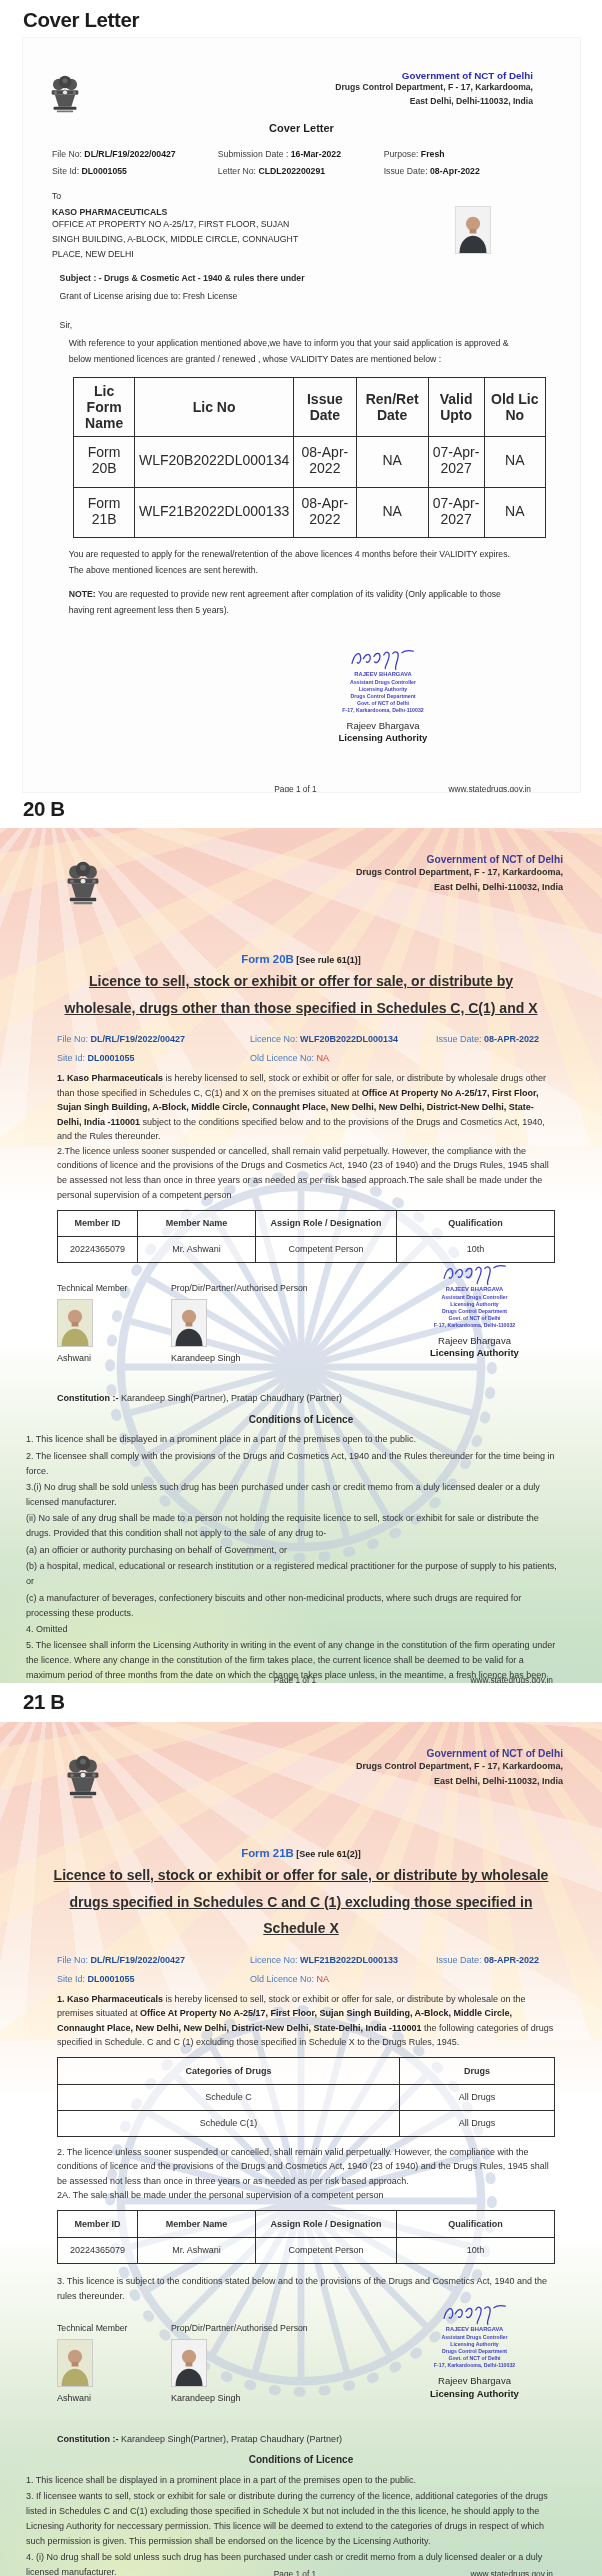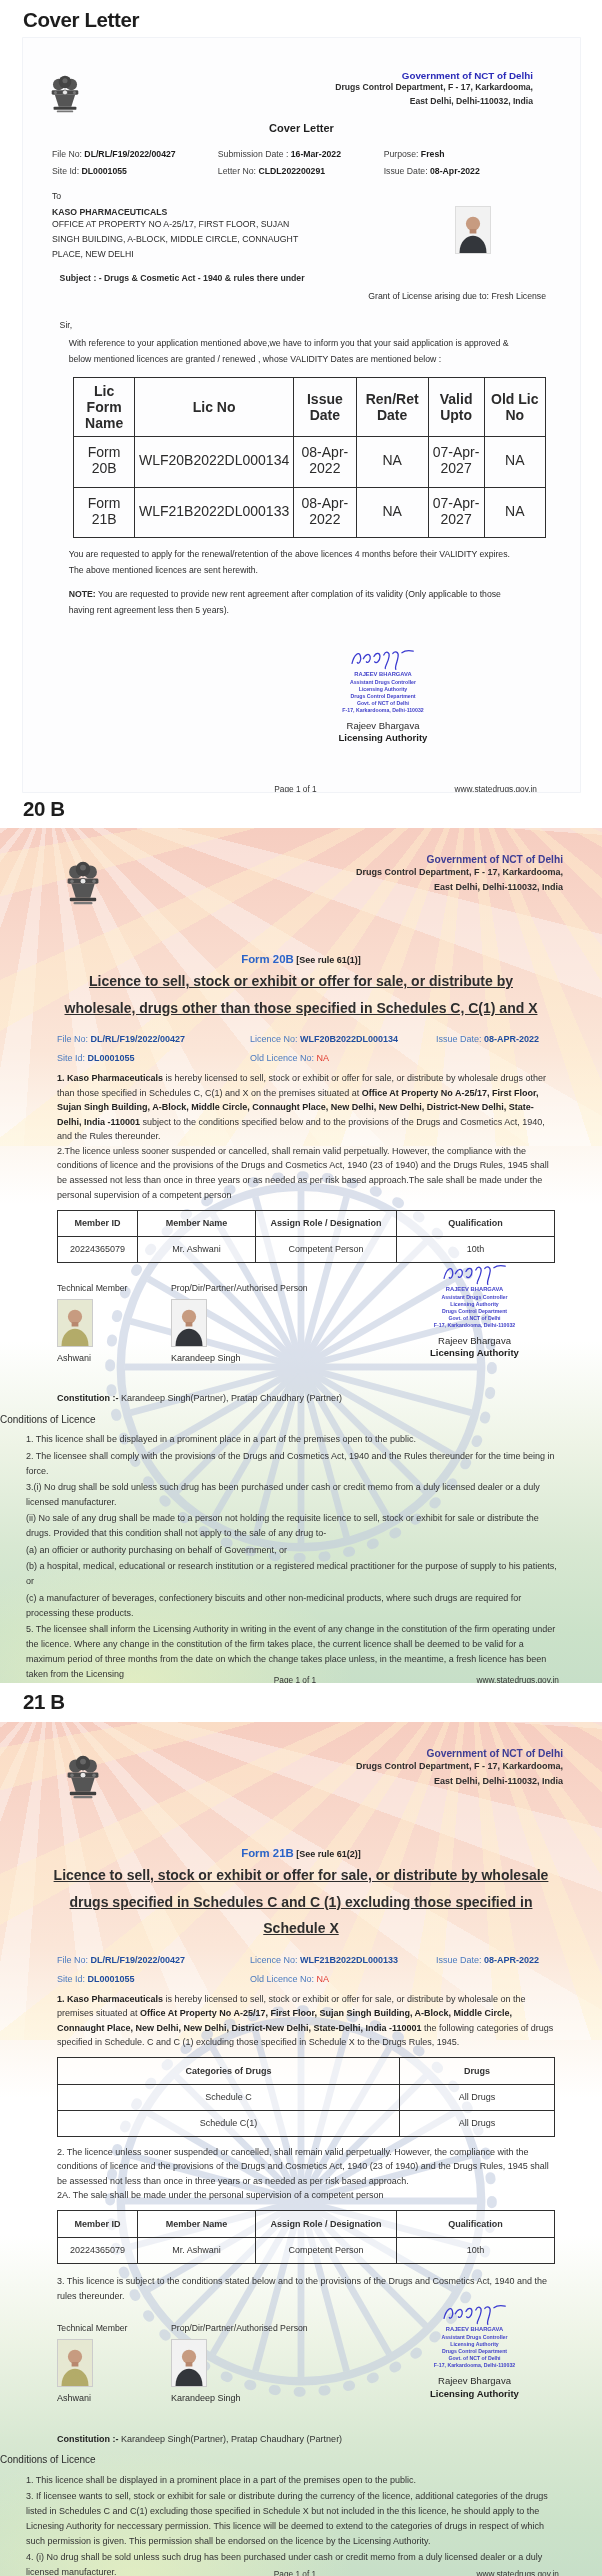--- a/index.html
+++ b/index.html
@@ -35,42 +35,42 @@
   .to-line { margin-top:10.6px; }
   .recipient { font-weight:700; margin-top:6px; }
   .addr { line-height:1.75; }
   .cover-photo {
     position:absolute; right:89px; top:168px; width:36px; height:48px;
     border:0.8px solid #ddd; display:flex; align-items:flex-end; justify-content:center;
   }
   .photo-k { background:#f2f2f2; }
   .photo-a { background:#e6e8d2; }
   .subject-line { font-weight:700; margin:10.6px 0 0 7.6px; }
-  .grant-line { margin:7.6px 0 0 7.6px;text-align:right; }
+  .grant-line { margin:7.6px 0 0 7.6px; }
   .salutation { margin:19.7px 0 0 7.6px; }
   .intro-para { margin:6px 0 0 16.7px; line-height:1.8; width:455px; }
   .lic-table { border-collapse:collapse; margin:9px 0 0 21px; font-size:14px; }
   .lic-table th, .lic-table td { border:0.8px solid #2f2f2f; text-align:center; padding:5.3px 3.8px; }
   .lic-table th { font-weight:700; }
   .lic-table td { padding:6.8px 3.8px 10.6px 3.8px; }
   .c1{width:67px}.c2{width:103px}.c3{width:70px}.c4{width:76px}.c5{width:62px}.c6{width:73px}
   .renewal-para { margin:9px 0 0 16.7px; line-height:1.8; width:455px; }
   .note-para { margin:9px 0 0 16.7px; line-height:1.8; width:455px; }
   .note-lbl { font-weight:700; }
   .sig-block { width:174px; margin:26px 76px 0 auto; text-align:center; }
   .sig-squiggle { display:block; margin:0 auto; }
   .stamp { color:#4343c9; font-size:5.2px; line-height:1.35; font-weight:700; }
   .stamp .s1 { font-size:5.8px; }
   .sig-name { font-size:9.5px; margin-top:6px; color:#2b2b2b; }
   .sig-title { font-size:9.5px; font-weight:700; margin-top:1.5px; color:#1d1d1d; }
   .page-footer {
     position:absolute; left:0; right:0; bottom:7.6px; font-size:8.3px; color:#333;
   }
   .page-footer .pf-page { position:absolute; left:0; right:12px; text-align:center; }
-  .page-footer .pf-site { position:absolute; right:43px; }
+  .page-footer .pf-site { position:absolute; right:49px; }
 
   
   .form-page {
     position:relative; width:602px; height:855px; overflow:hidden;
     font-size:9px; color:#333;
     background:linear-gradient(180deg,
       #f6cdc0 0%, #f8d6c9 10%, #fbe6d8 26%, #fdf6ee 36%,
       #ffffff 44%, #ffffff 60%, #eef4e6 72%, #d8e8d2 84%, #cbe2c9 94%, #c7dfc8 100%);
   }
   .form-rays {
@@ -124,21 +124,21 @@
   .person-col.wide { width:174px; }
   .person-lbl { font-size:8.7px; color:#2e2e2e; margin-bottom:6px; white-space:nowrap; }
   .person-photo {
     width:36px; height:48px; border:0.8px solid #ccc;
     display:flex; align-items:flex-end; justify-content:center;
   }
   .person-name { margin-top:6px; font-size:9px; color:#2e2e2e; }
   .form-sig { width:167px; margin-left:auto; text-align:center; transform:translateY(-23px); }
   .constitution-line { padding:12px 44px 0 57px; position:relative; }
   .const-lbl { font-weight:700; color:#222; }
-  .conditions-heading { text-align:left; font-weight:400; font-size:10px; color:#2b2b2b; margin-top:10.6px; position:relative; }
+  .conditions-heading { text-align:center; font-weight:700; font-size:10px; color:#2b2b2b; margin-top:10.6px; position:relative; }
   .conditions { padding:6px 44px 0 26px; line-height:1.66; position:relative; }
   .cond-line { margin-top:1.5px; }
 
   .emblem { flex:0 0 auto; }
 </style>
 </head>
 <body>
 
 <svg width="0" height="0" style="position:absolute">
   <defs>
@@ -406,20 +406,21 @@
 
   <div class="conditions-heading">Conditions of Licence</div>
   <div class="conditions">
     <div class="cond-line">1. This licence shall be displayed in a prominent place in a part of the premises open to the public.</div>
     <div class="cond-line">2. The licensee shall comply with the provisions of the Drugs and Cosmetics Act, 1940 and the Rules thereunder for the time being in force.</div>
     <div class="cond-line">3.(i) No drug shall be sold unless such drug has been purchased under cash or credit memo from a duly licensed dealer or a duly licensed manufacturer.</div>
     <div class="cond-line">(ii) No sale of any drug shall be made to a person not holding the requisite licence to sell, stock or exhibit for sale or distribute the drugs. Provided that this condition shall not apply to the sale of any drug to-</div>
     <div class="cond-line">(a) an officier or authority purchasing on behalf of Government, or</div>
     <div class="cond-line">(b) a hospital, medical, educational or research institution or a registered medical practitioner for the purpose of supply to his patients, or</div>
     <div class="cond-line">(c) a manufacturer of beverages, confectionery biscuits and other non-medicinal products, where such drugs are required for processing these products.</div>
+    <div class="cond-line">4. Omitted</div>
     <div class="cond-line">5. The licensee shall inform the Licensing Authority in writing in the event of any change in the constitution of the firm operating under the licence. Where any change in the constitution of the firm takes place, the current licence shall be deemed to be valid for a maximum period of three months from the date on which the change takes place unless, in the meantime, a fresh licence has been taken from the Licensing</div>
   </div>
 
   <div class="page-footer">
     <span class="pf-page">Page 1 of 1</span>
     <span class="pf-site">www.statedrugs.gov.in</span>
   </div>
 </div>
 
 <div class="section-heading mid2">21 B</div>

